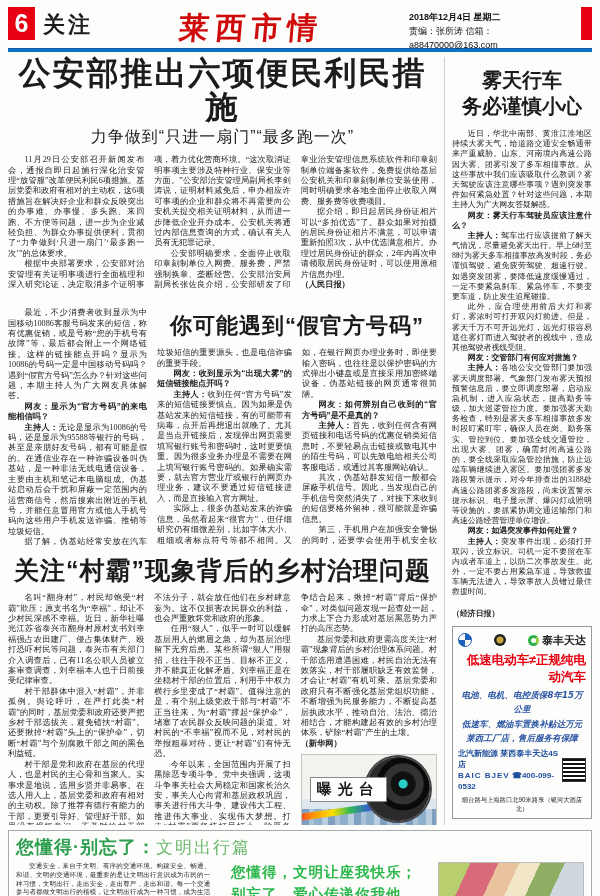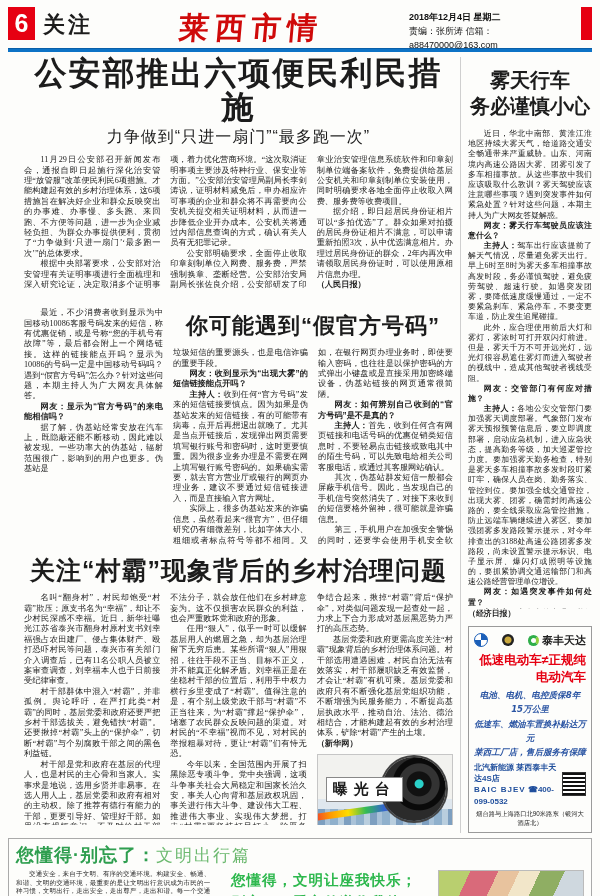--- a/index.html
+++ b/index.html
@@ -13,21 +13,21 @@
            justify-content:center; font:bold 25px "Liberation Sans",sans-serif; }
   .sec { font:bold 22px "Liberation Sans",sans-serif; margin:3px 0 0 8px; letter-spacing:3px; }
   .masthead { flex:1; text-align:center; color:#cf0a0a; font:bold 30px "DejaVu Serif",serif;
               letter-spacing:6px; transform:skewX(-5deg); margin-top:1px; }
   .dateline { width:168px; font:9px/1.55 "Liberation Sans",sans-serif; margin-top:4px; color:#111; }
   .dateline .d1 { font-weight:bold; }
   .edgebar { width:11px; height:33px; background:#e60012; margin-left:4px; }
   .rule { margin:2px 8px 0 8px; height:3px; border-top:1px solid #0a5fa8; border-bottom:3px solid #0d73c6; }
 
   
-  .content { display:flex; padding:5px 8px 0 24px; }
+  .content { display:flex; padding:5px 8px 0 8px; }
   .main { width:436px; padding-right:7px; }
   .rail { width:148px; border-left:1px solid #cfcfcf; padding-left:7px; }
 
   p.b { font-size:8.2px; line-height:1.27; text-align:justify; text-indent:2em; }
   p.q { font-weight:bold; font-family:"Liberation Sans",sans-serif; }
   p.noind { text-indent:0; }
   .lab { font-weight:bold; font-family:"Liberation Sans",sans-serif; }
   p.attr { text-align:left; text-indent:0; font-weight:bold; font-family:"Liberation Sans",sans-serif; }
 
   
@@ -112,32 +112,33 @@
   <div class="rule"></div>
 
   <div class="content">
 
     <div class="main">
 
       <section>
         <h1 class="a1-h">公安部推出六项便民利民措施</h1>
         <div class="a1-sub">力争做到“只进一扇门”“最多跑一次”</div>
         <div class="cols3">
-          <p class="b">11月29日公安部召开新闻发布会，通报自即日起施行深化治安管理“放管服”改革便民利民6项措施。才能构建起有效的乡村治理体系，这6项措施旨在解决好企业和群众反映突出的办事难、办事慢、多头跑、来回跑、不方便等问题，进一步为企业减轻负担、为群众办事提供便利，贯彻了“力争做到‘只进一扇门’‘最多跑一次’”的总体要求。</p>
+          <p class="b">11月29日公安部召开新闻发布会，通报自即日起施行深化治安管理“放管服”改革便民利民6项措施。基层党委和政府有相对的主动权，这6项措施旨在解决好企业和群众反映突出的办事难、办事慢、多头跑、来回跑、不方便等问题，进一步为企业减轻负担、为群众办事提供便利，贯彻了“力争做到‘只进一扇门’‘最多跑一次’”的总体要求。</p>
           <p class="b">根据中央部署要求，公安部对治安管理有关证明事项进行全面梳理和深入研究论证，决定取消多个证明事项，着力优化营商环境。“这次取消证明事项主要涉及特种行业、保安业等方面。”公安部治安管理局副局长李剑涛说，证明材料减免后，申办相应许可事项的企业和群众将不再需要向公安机关提交相关证明材料，从而进一步降低企业开办成本。公安机关将通过内部信息查询的方式，确认有关人员有无犯罪记录。</p>
           <p class="b">公安部明确要求，全面停止收取印章刻制单位入网费、服务费，严禁强制换章、垄断经营。公安部治安局副局长张佐良介绍，公安部研发了印章业治安管理信息系统软件和印章刻制单位端备案软件，免费提供给基层公安机关和印章刻制单位安装使用，同时明确要求各地全面停止收取入网费、服务费等收费项目。</p>
           <p class="b">据介绍，即日起居民身份证相片可以“多拍优选”了。群众如果对拍摄的居民身份证相片不满意，可以申请重新拍照3次，从中优选满意相片。办理过居民身份证的群众，2年内再次申请领取居民身份证时，可以使用原相片信息办理。</p>
           <p class="b attr">（人民日报）</p>
         </div>
       </section>
 
       <section class="a2">
         <div class="a2c1">
           <p class="b">最近，不少消费者收到显示为中国移动10086客服号码发来的短信，称有优惠促销，或是号称“您的手机号有故障”等，最后都会附上一个网络链接。这样的链接能点开吗？显示为10086的号码一定是中国移动号码吗？遇到“假官方号码”怎么办？针对这些问题，本期主持人为广大网友具体解答。</p>
           <p class="b q">网友：显示为“官方号码”的来电能相信吗？</p>
+          <p class="b"><span class="lab">主持人：</span><span>无论是显示为10086的号码，还是显示为95588等银行的号码，甚至是亲朋好友号码，都有可能是假的。在通信业存在一种诈骗设备叫伪基站，是一种非法无线电通信设备，主要由主机和笔记本电脑组成。伪基站启动后会干扰和屏蔽一定范围内的运营商信号，然后搜索出附近的手机号，并能任意冒用官方或他人手机号码向这些用户手机发送诈骗、推销等垃圾短信。</span></p>
           <p class="b">据了解，伪基站经常安放在汽车上，既隐蔽还能不断移动，因此难以被发现。一些功率大的伪基站，辐射范围很广，影响到的用户也更多。伪基站是</p>
         </div>
         <div class="a2r">
           <h2 class="a2-h">你可能遇到“假官方号码”</h2>
           <div class="cols2">
             <p class="b noind">垃圾短信的重要源头，也是电信诈骗的重要手段。</p>
             <p class="b q">网友：收到显示为“出现大雾”的短信链接能点开吗？</p>
             <p class="b"><span class="lab">主持人：</span><span>收到任何“官方号码”发来的短信链接要慎点。因为如果是伪基站发来的短信链接，有的可能带有病毒，点开后再想退出就晚了。尤其是当点开链接后，发现弹出网页需要填写银行账号和密码时，这时更要慎重。因为很多业务办理是不需要在网上填写银行账号密码的。如果确实需要，就去官方营业厅或银行的网页办理业务，建议不要通过短信链接进入，而是直接输入官方网址。</span></p>
             <p class="b">实际上，很多伪基站发来的诈骗信息，虽然看起来“很官方”，但仔细研究仍有细微差别，比如字体大小、粗细或者标点符号等都不相同。又如，在银行网页办理业务时，即使要输入密码，也往往是以保护密码的方式弹出小键盘或是直接采用加密终端设备，伪基站链接的网页通常很简陋。</p>
             <p class="b q">网友：如何辨别自己收到的“官方号码”是不是真的？</p>

